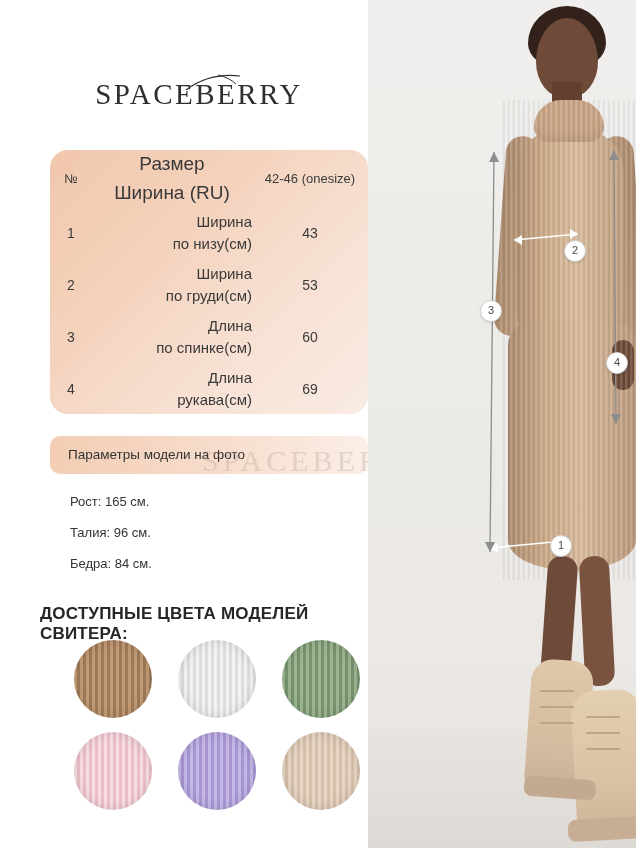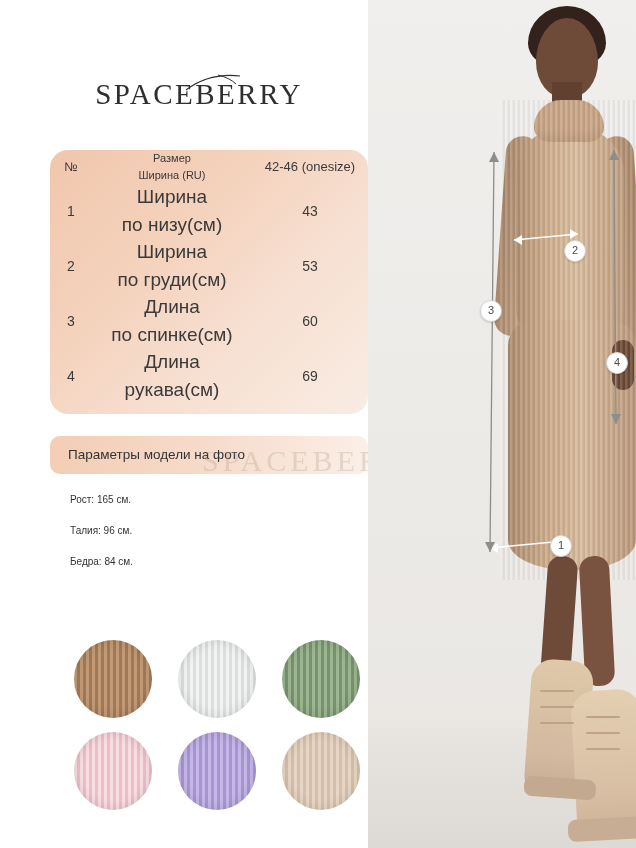--- a/index.html
+++ b/index.html
@@ -227,43 +227,43 @@
     background: linear-gradient(135deg, #f1c7ad 0%, #f4d2bc 35%, #f7e0d2 65%, #f9ece3 100%);
   }
   table.sizes {
     width: 100%;
     border-collapse: collapse;
     font-size: 12.5px;
     color: #3a3a3a;
   }
   table.sizes th, table.sizes td { padding: 0; }
   .th-num { width: 42px; text-align: center; font-weight: normal; font-size: 12.5px; color: #3a3a3a; }
-  .th-name { text-align: center; font-weight: normal; font-size: 11px; color: #3a3a3a; line-height: 1.5; }
+  .th-name { text-align: center; font-weight: normal; font-size: 19px; color: #3a3a3a; line-height: 1.5; }
   .th-val  { width: 116px; text-align: center; font-weight: normal; font-size: 13px; color: #3a3a3a; }
   .r-num { text-align: center; font-size: 14px; color: #3a3a3a; }
-  .r-name { text-align: center; font-size: 19px; color: #3a3a3a; line-height: 1.45; }
+  .r-name { text-align: right; font-size: 15px; color: #3a3a3a; line-height: 1.45; }
   .r-val { text-align: center; font-size: 14px; color: #3a3a3a; }
 
   .model-params-bar {
     position: absolute;
     left: 38px; top: 410px;
     width: 318px; height: 38px;
     border-radius: 10px;
     background: linear-gradient(90deg, #f3cdb4 0%, #f7ddcd 55%, #fbefe7 100%);
   }
   .model-params-bar span {
     display: block;
     padding: 11px 0 0 18px;
     font-size: 13.5px;
     color: #333;
   }
   .param-line {
     position: absolute;
     left: 58px;
-    font-size: 10px;
+    font-size: 13px;
     color: #333;
   }
   .p1 { top: 468px; }
   .p2 { top: 499px; }
   .p3 { top: 530px; }
 
   .watermark {
     position: absolute;
     left: 190px; top: 418px;
     font-family: "Liberation Serif", serif;
@@ -356,20 +356,21 @@
   </div>
 
   <div class="model-params-bar">
     <span>Параметры модели на фото</span>
   </div>
   <div class="watermark">SPACEBERRY</div>
   <div class="param-line p1">Рост: 165 см.</div>
   <div class="param-line p2">Талия: 96 см.</div>
   <div class="param-line p3">Бедра: 84 см.</div>
 
+  <div class="colors-title">ДОСТУПНЫЕ ЦВЕТА МОДЕЛЕЙ СВИТЕРА:</div>
   <div class="swatches">
     <div class="swatch-row">
       <div class="swatch" style="background-image:repeating-linear-gradient(90deg,#c49a75 0 3px,#9d7a5a 3px 6px)"></div>
       <div class="swatch" style="background-image:repeating-linear-gradient(90deg,#f2f3f3 0 3px,#dcdedd 3px 6px)"></div>
       <div class="swatch" style="background-image:repeating-linear-gradient(90deg,#9cb592 0 3px,#77936d 3px 6px)"></div>
     </div>
     <div class="swatch-row">
       <div class="swatch" style="background-image:repeating-linear-gradient(90deg,#f8dde2 0 3px,#eabfc7 3px 6px)"></div>
       <div class="swatch" style="background-image:repeating-linear-gradient(90deg,#c5b7e6 0 3px,#a795d2 3px 6px)"></div>
       <div class="swatch" style="background-image:repeating-linear-gradient(90deg,#e7d6c5 0 3px,#d4bfa9 3px 6px)"></div>

